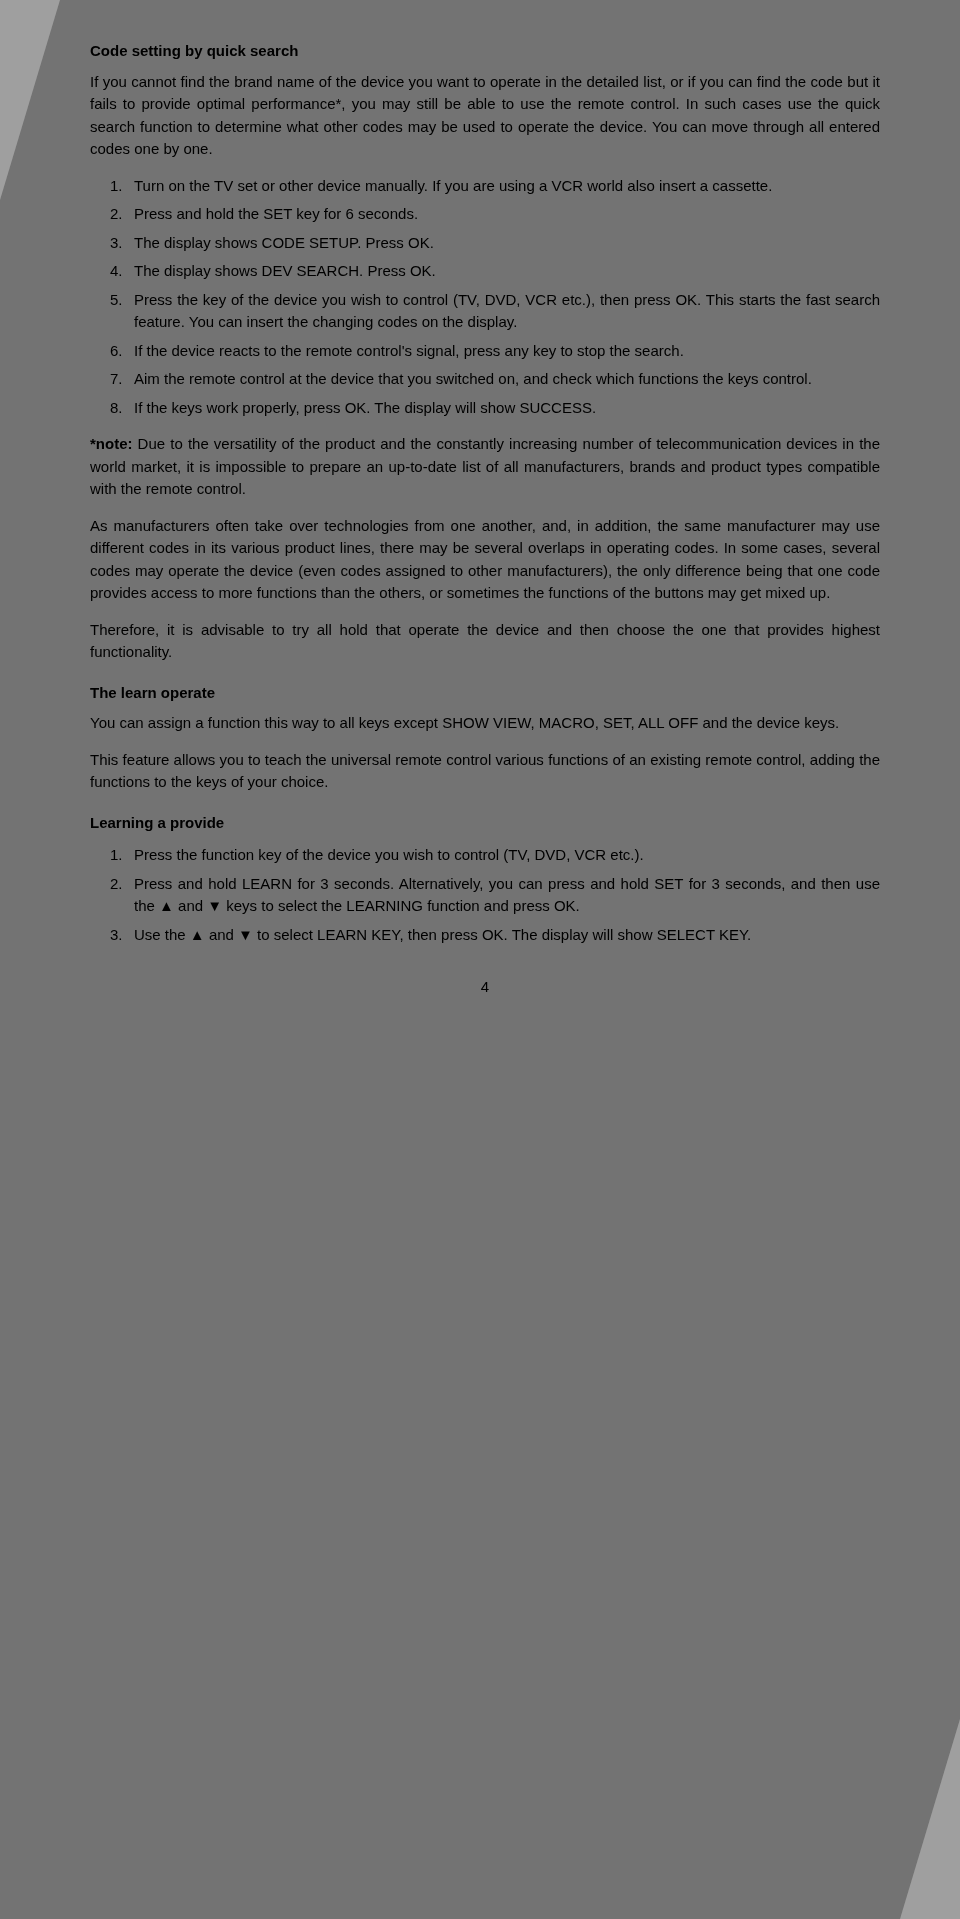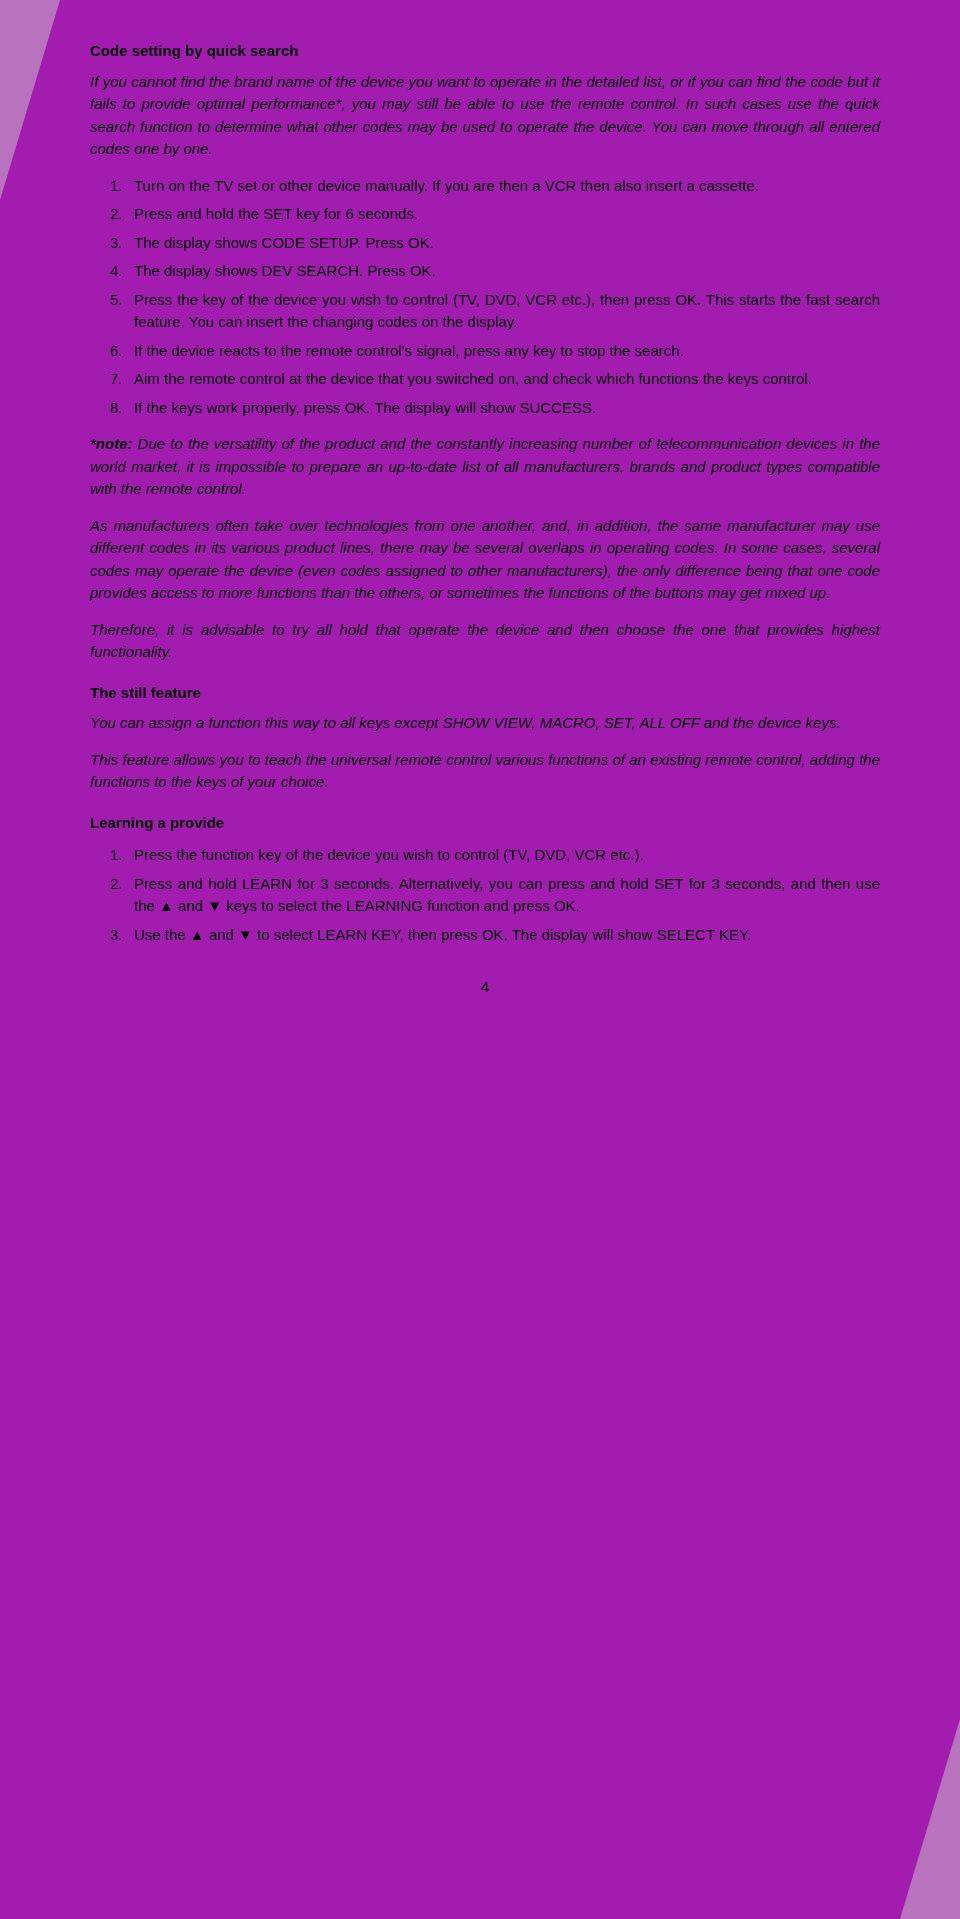--- a/index.html
+++ b/index.html
@@ -16,21 +16,21 @@
       color: #000000;
       width: 960px;
       min-height: 1919px;
       position: relative;
       overflow: hidden;
     }
 
     .page-container {
       width: 960px;
       min-height: 1919px;
-      background: #a21caf;
+      background: #737373;
       position: relative;
     }
 
     
     .corner-top-left {
       position: absolute;
       top: 0;
       left: 0;
       width: 60px;
       height: 200px;
@@ -58,21 +58,20 @@
 
     .section-heading {
       font-weight: bold;
       font-size: 15px;
       margin-bottom: 8px;
     }
 
     .paragraph {
       margin-bottom: 14px;
       text-align: justify;
-      font-style: italic;
     }
 
     .ordered-list {
       margin: 10px 0 14px 20px;
       list-style: none;
       counter-reset: list-counter;
     }
 
     .ordered-list li {
       counter-increment: list-counter;
@@ -111,41 +110,41 @@
   <div class="corner-top-left"></div>
   <div class="corner-bottom-right"></div>
 
   <div class="content">
 
     <div class="section-gap">
       <div class="section-heading">Code setting by quick search</div>
       <p class="paragraph">If you cannot find the brand name of the device you want to operate in the detailed list, or if you can find the code but it fails to provide optimal performance*, you may still be able to use the remote control. In such cases use the quick search function to determine what other codes may be used to operate the device. You can move through all entered codes one by one.</p>
 
       <ol class="ordered-list">
-        <li>Turn on the TV set or other device manually. If you are then a VCR then also insert a cassette.</li>
+        <li>Turn on the TV set or other device manually. If you are using a VCR world also insert a cassette.</li>
         <li>Press and hold the SET key for 6 seconds.</li>
         <li>The display shows CODE SETUP. Press OK.</li>
         <li>The display shows DEV SEARCH. Press OK.</li>
         <li>Press the key of the device you wish to control (TV, DVD, VCR etc.), then press OK. This starts the fast search feature. You can insert the changing codes on the display.</li>
         <li>If the device reacts to the remote control's signal, press any key to stop the search.</li>
         <li>Aim the remote control at the device that you switched on, and check which functions the keys control.</li>
         <li>If the keys work properly, press OK. The display will show SUCCESS.</li>
       </ol>
 
       <p class="paragraph">
         <span class="note-bold">*note:</span><span> Due to the versatility of the product and the constantly increasing number of telecommunication devices in the world market, it is impossible to prepare an up-to-date list of all manufacturers, brands and product types compatible with the remote control.</span>
       </p>
 
       <p class="paragraph">As manufacturers often take over technologies from one another, and, in addition,  the same manufacturer may use different codes in its various product lines, there may be several overlaps in operating codes. In some cases, several codes may operate the device (even codes assigned to other manufacturers), the only difference being that one code provides access to more functions than the others, or sometimes the functions of the buttons may get mixed up.</p>
 
       <p class="paragraph">Therefore, it is advisable to try all hold that operate the device and then choose the one that provides highest functionality.</p>
     </div>
 
     <div class="section-gap">
-      <div class="section-heading">The still feature</div>
+      <div class="section-heading">The learn operate</div>
       <p class="paragraph">You can assign a function this way to all keys except SHOW VIEW, MACRO, SET, ALL OFF and the device keys.</p>
       <p class="paragraph">This feature allows you to teach the universal remote control various functions of an existing remote control, adding the functions to the keys of your choice.</p>
     </div>
 
     <div class="section-gap">
       <div class="section-heading">Learning a provide</div>
 
       <ol class="ordered-list">
         <li>Press the function key of the device you wish to control (TV, DVD, VCR etc.).</li>
         <li>Press and hold LEARN for 3 seconds. Alternatively, you can press and hold SET for 3 seconds, and then use the ▲ and ▼ keys to select the LEARNING function and press OK.</li>

